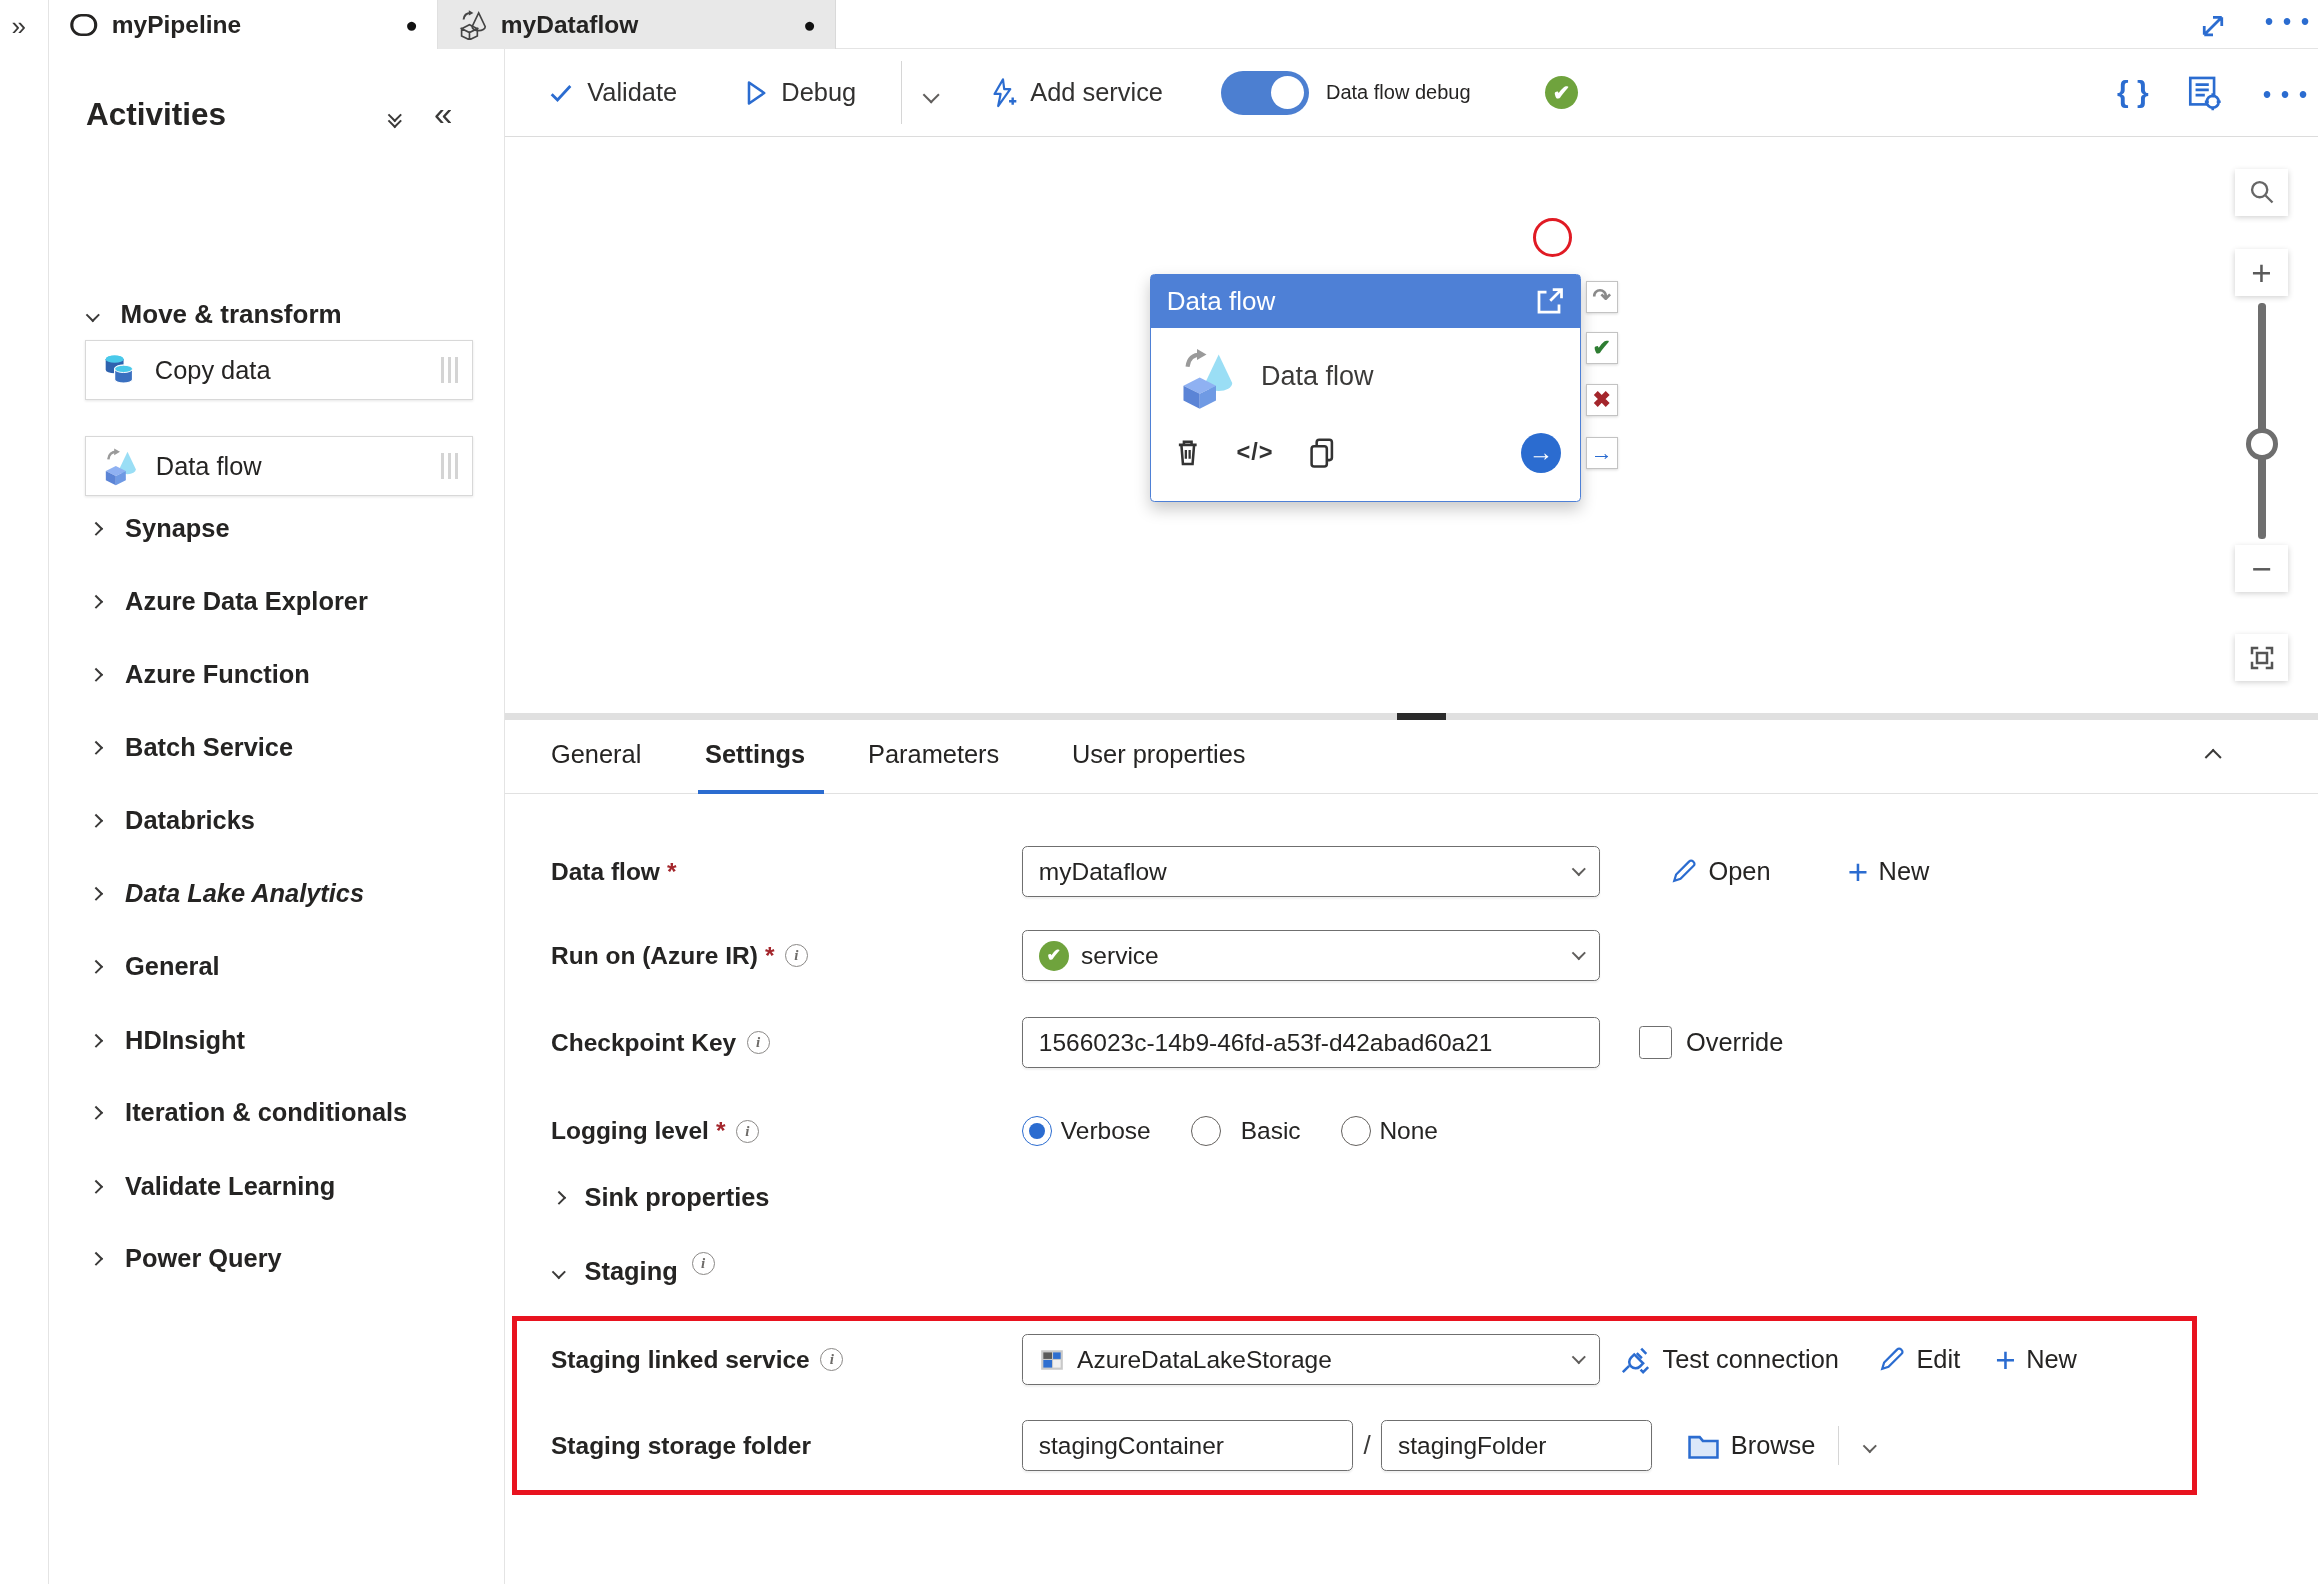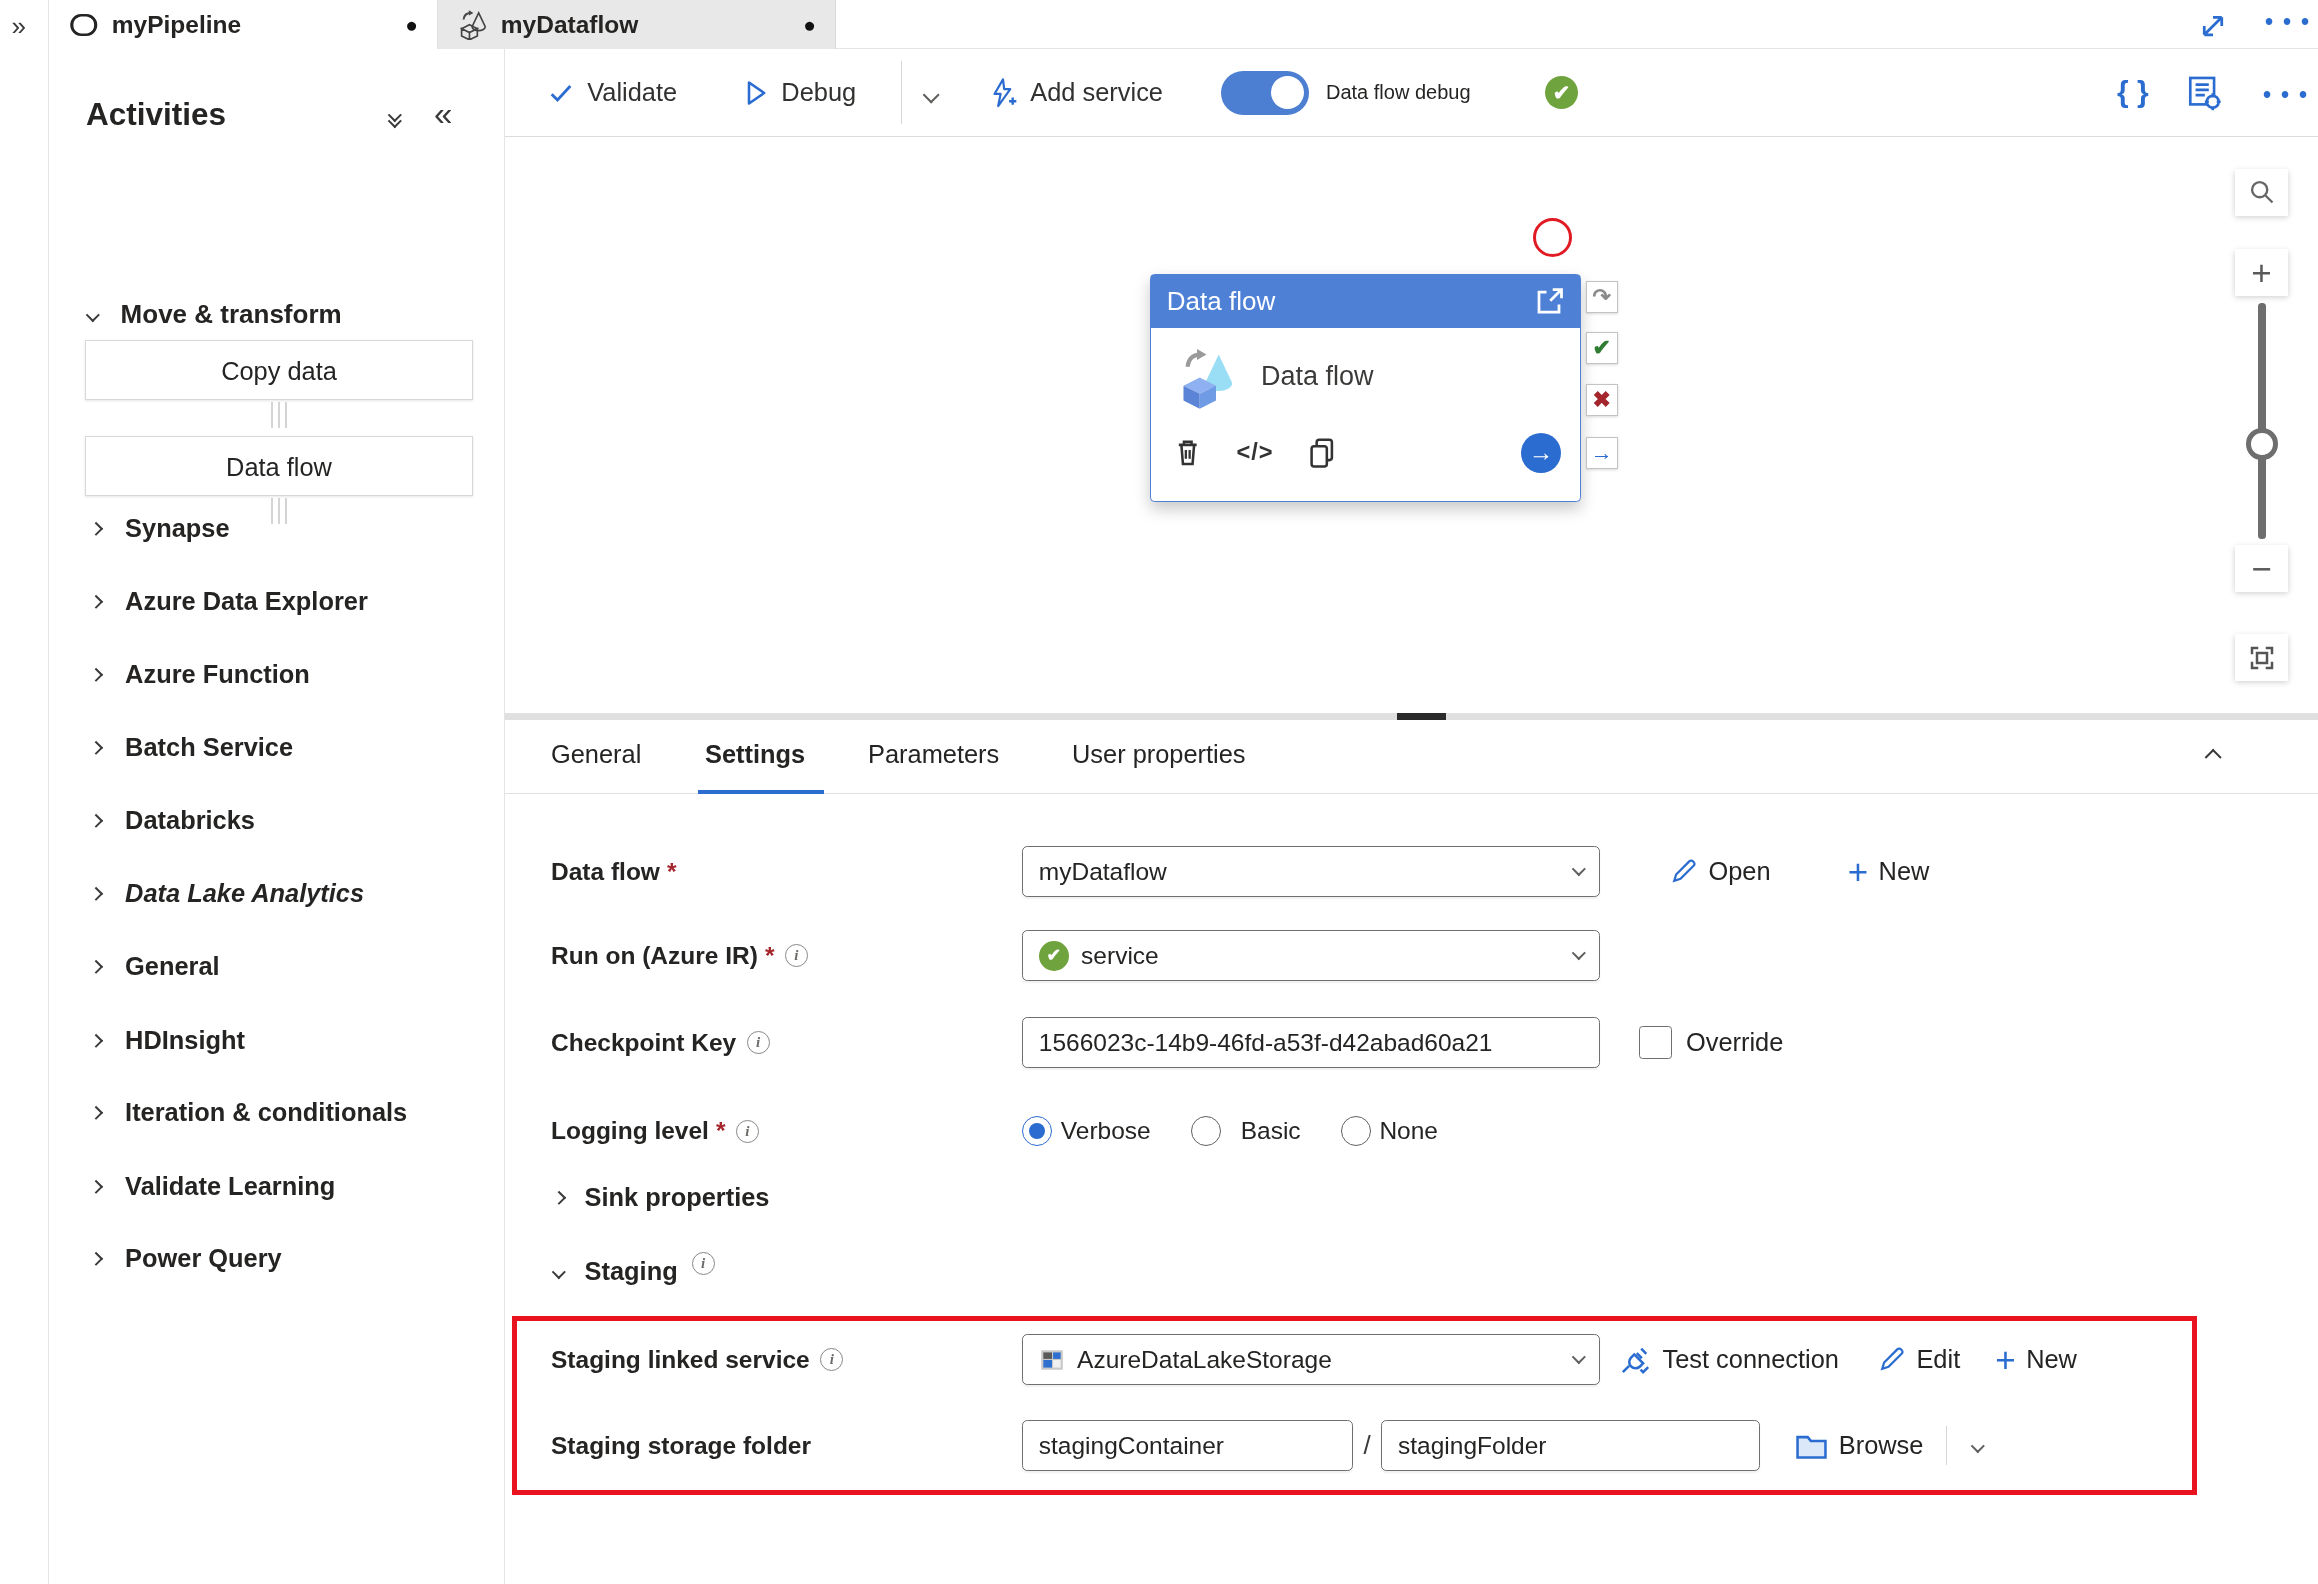--- a/index.html
+++ b/index.html
@@ -28,21 +28,21 @@
   .tb-item { display:flex; align-items:center; gap:12.3px; font-size:25.4px; color:#323130; cursor:default; }
   .blue { color:#2b6cd0; }
 
   
   #sidebar { left:49px; top:49px; width:456px; height:1535px; background:#fff; border-right:0.9px solid #e4e4e4; }
   .side-title { font-size:31.5px; font-weight:700; }
   .search-box { position:absolute; left:37px; top:123px; width:382px; height:54px; border:1.8px solid #6f6f6f; border-radius:7px; display:flex; align-items:center; padding:0 12.3px; gap:10.5px; background:#fff; }
   .search-box input { border:none; outline:none; font-size:24.5px; color:#252423; width:289px; font-family:"Liberation Sans",sans-serif; }
   .search-box input::placeholder { color:#6b6b6b; }
   .group-hdr { position:absolute; left:39px; top:250px; display:flex; align-items:center; gap:23px; font-size:26px; font-weight:700; }
-  .act-card { position:absolute; left:36px; width:388px; height:60px; background:#fff; border:0.9px solid #d8d8d8; box-shadow:0 0.9px 2.6px rgba(0,0,0,.10); display:flex; align-items:center; padding:0 14px; gap:15.8px;flex-direction:column; }
+  .act-card { position:absolute; left:36px; width:388px; height:60px; background:#fff; border:0.9px solid #d8d8d8; box-shadow:0 0.9px 2.6px rgba(0,0,0,.10); display:flex; align-items:center; padding:0 14px; gap:15.8px; }
   .act-card .lbl { font-size:25.4px; color:#252423; flex:1; }
   .drag-dots { display:flex; gap:4.4px; }
   .drag-dots i { width:2.6px; height:26px; background:#d4d4d4; }
   .cat-row { position:absolute; left:42px; width:376px; height:53px; display:flex; align-items:center; gap:24.5px; font-size:25.4px; font-weight:700; color:#252423; }
 
   
   #canvas { left:505px; top:137px; width:1814px; height:577px; background:#fff; }
   #node { position:absolute; left:645px; top:137px; width:431px; height:228px; border:1.8px solid #4e80d6; border-radius:4.4px; background:#fff; box-shadow:0 7px 15.8px rgba(0,0,0,.22); }
   #node-header { height:53px; background:#4e80d6; display:flex; align-items:center; justify-content:space-between; padding:0 15.8px; color:#fff; font-size:26px; border-radius:1.8px 1.8px 0 0; }
   .mini-btn { position:absolute; width:31.5px; height:31.5px; background:#fff; border:0.9px solid #c3c3c3; display:flex; align-items:center; justify-content:center; font-size:22px; font-weight:700; box-shadow:0 0.9px 2.6px rgba(0,0,0,.15); }
@@ -451,21 +451,21 @@
   </div>
 
   <div class="form-row" style="top:1420px; height:51px;">
     <div class="f-label">
       <span>Staging storage folder</span>
     </div>
     <div class="tinput" style="width:331px;">
       <input type="text" value="stagingContainer" style="">
     </div>
     <span style="margin:0 10.5px; font-size:26px; color:#3b3a39;">/</span>
-    <div class="tinput" style="width:379px;">
+    <div class="tinput" style="width:271px;">
       <input type="text" value="stagingFolder" style="">
     </div>
     <div class="link-btn" style="margin-left:35px;">
       <svg width="33" height="30" viewBox="0 0 26 22">
         <path d="M2 4 h8 l2.5 3 H24 v13 H2 Z" fill="#dbe8f9" stroke="#2b6cd0" stroke-width="2"></path>
       </svg>
       <span>Browse</span>
     </div>
     <div class="vline" style="height:39px; margin-left:23px;"></div>
     <div style="margin-left:26px;"><span class="chev sm gray" style="margin-top:-5.3px; display:inline-block;"></span></div>

